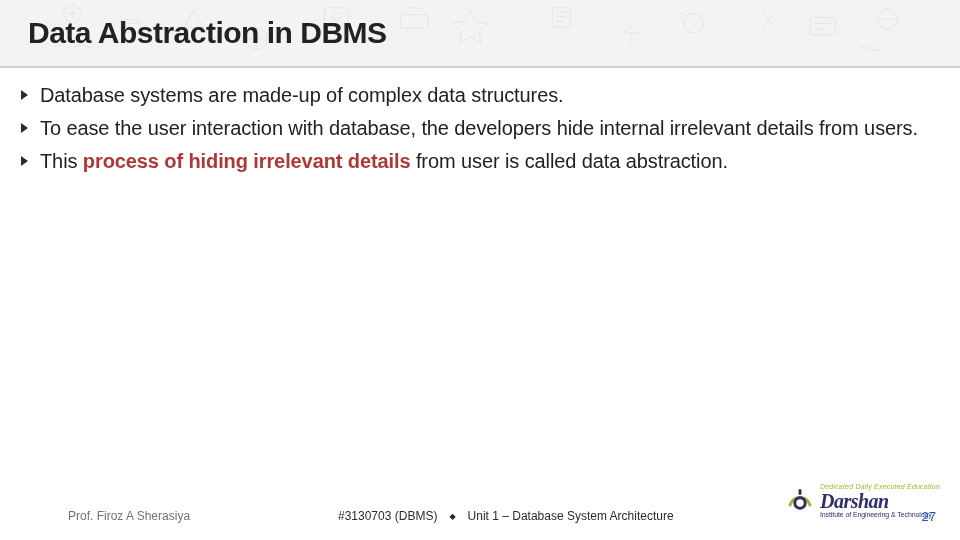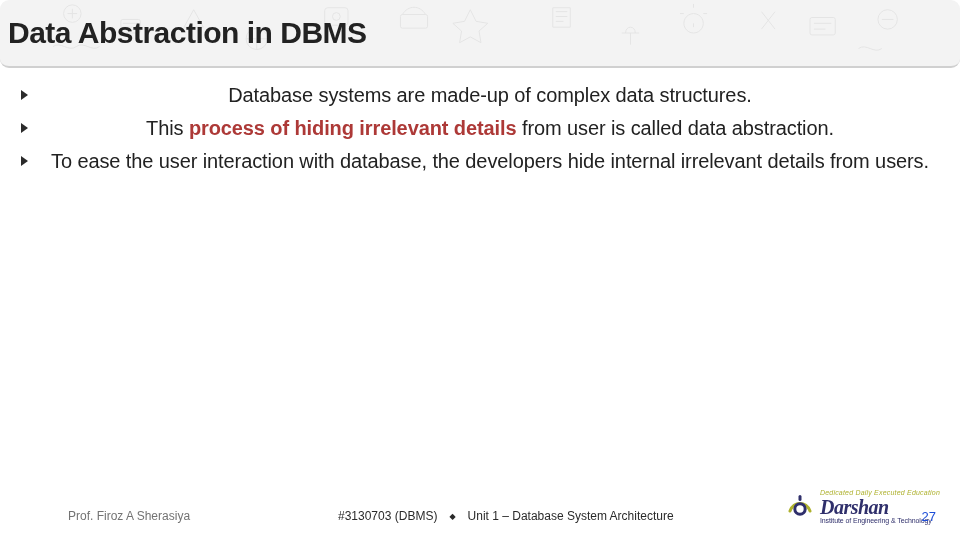--- a/index.html
+++ b/index.html
@@ -6,44 +6,42 @@
   html, body { width: 960px; height: 540px; overflow: hidden; font-family: "Segoe UI", Arial, sans-serif; }
   .slide {
     width: 960px; height: 540px; position: relative; background: #ffffff;
     display: flex; flex-direction: column;
   }
   .header {
     height: 68px;
     background: #f3f3f3;
     border-bottom: 2px solid #d0d0d0;
     display: flex; align-items: center;
-    padding-left: 8px;
+    padding-left: 28px;
     position: relative;
     overflow: hidden;
-    border-radius: 9px;
   }
   .header-doodles {
     position: absolute; inset: 0; opacity: 0.06; pointer-events: none;
   }
   .header-doodles svg { width: 100%; height: 100%; }
   .title {
     font-size: 30px; font-weight: 700;
     font-family: "Arial Narrow", Arial, sans-serif;
     letter-spacing: -0.5px;
     color: #222;
     position: relative; z-index: 1;
     font-stretch: condensed;
   }
   .body {
     flex: 1; padding: 14px 20px 0 16px;
   }
   .bullet {
     display: flex; align-items: flex-start;
     margin-bottom: 6px;
-    text-align: center;
   }
   .bullet .mark {
     flex: 0 0 auto; width: 12px; margin-left: 4px; margin-right: 8px; margin-top: 7px;
   }
   .bullet .mark svg { display: block; }
   .bullet .text {
     flex: 1; font-size: 20px; line-height: 1.35;
     font-family: "Arial Narrow", Arial, sans-serif;
     font-stretch: condensed;
     color: #222; letter-spacing: -0.1px;
@@ -64,21 +62,21 @@
   }
   .footer .diamond {
     font-size: 8px; color: #2a2a2a;
   }
   .footer .spacer { flex: 1; }
   .footer .pagenum {
     font-size: 13px; color: #1d4ed8; min-width: 30px; text-align: right;
     margin-left: 16px;
   }
   .logo-wrap {
-    position: absolute; right: 20px; bottom: 16px;
+    position: absolute; right: 20px; bottom: 22px;
     display: flex; align-items: center; gap: 6px;
   }
   .logo-mark { width: 28px; height: 28px; }
   .logo-text { display: flex; flex-direction: column; line-height: 1; }
   .logo-top { font-size: 7px; color: #aeb12d; font-style: italic; letter-spacing: 0.2px; margin-bottom: 1px;}
   .logo-main { font-size: 20px; font-weight: 700; font-style: italic; color: #2f2f6b; font-family: Georgia, serif; letter-spacing: -0.5px;}
   .logo-sub { font-size: 7px; color: #2f2f6b; letter-spacing: -0.1px;}
 </style>
 </head>
 <body>
@@ -131,32 +129,32 @@
       </span>
     </div>
 
     <div class="bullet">
       <span class="mark">
         <svg width="10" height="12" viewBox="0 0 10 12">
             <path d="M1 1 L8 6 L1 11 Z" fill="#2b2b2b"></path>
           </svg>
       </span>
       <span class="text">
-        <span>This </span><span class="hl">process of hiding irrelevant details</span><span>   from user is called data abstraction.</span>
+        <span>To ease the user interaction with database, the developers hide internal irrelevant details from users.</span><span class="hl"></span><span></span>
       </span>
     </div>
 
     <div class="bullet">
       <span class="mark">
         <svg width="10" height="12" viewBox="0 0 10 12">
             <path d="M1 1 L8 6 L1 11 Z" fill="#2b2b2b"></path>
           </svg>
       </span>
       <span class="text">
-        <span>To ease the user interaction with database, the developers hide internal irrelevant details from users.</span><span class="hl"></span><span></span>
+        <span>This </span><span class="hl">process of hiding irrelevant details</span><span>   from user is called data abstraction.</span>
       </span>
     </div>
 
   </div>
 
   <div class="logo-wrap">
     <span class="logo-mark">
       <svg width="28" height="28" viewBox="0 0 28 28">
         <path d="M4 18 C 8 8, 20 8, 24 18" fill="none" stroke="#aeb12d" stroke-width="3" stroke-linecap="round"></path>
         <circle cx="14" cy="16" r="5.2" fill="none" stroke="#2f2f6b" stroke-width="3"></circle>

